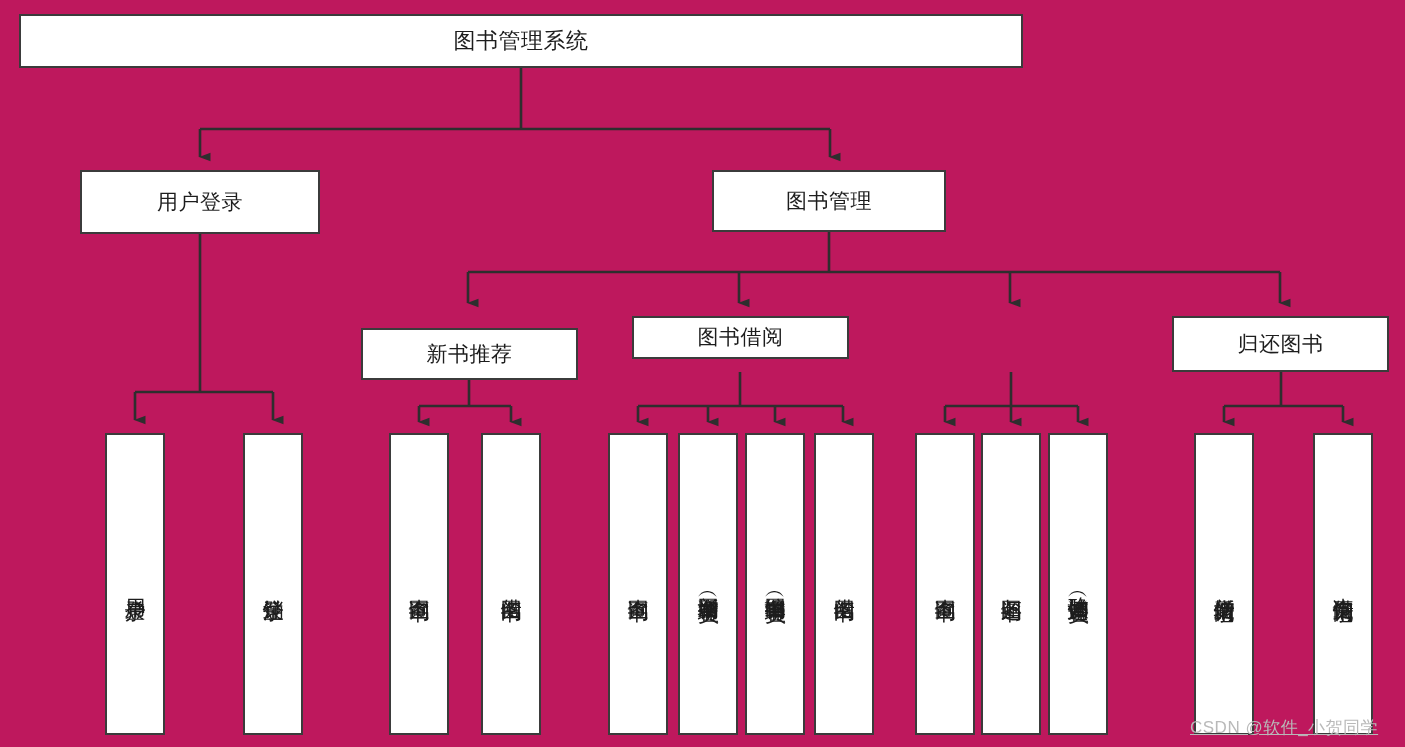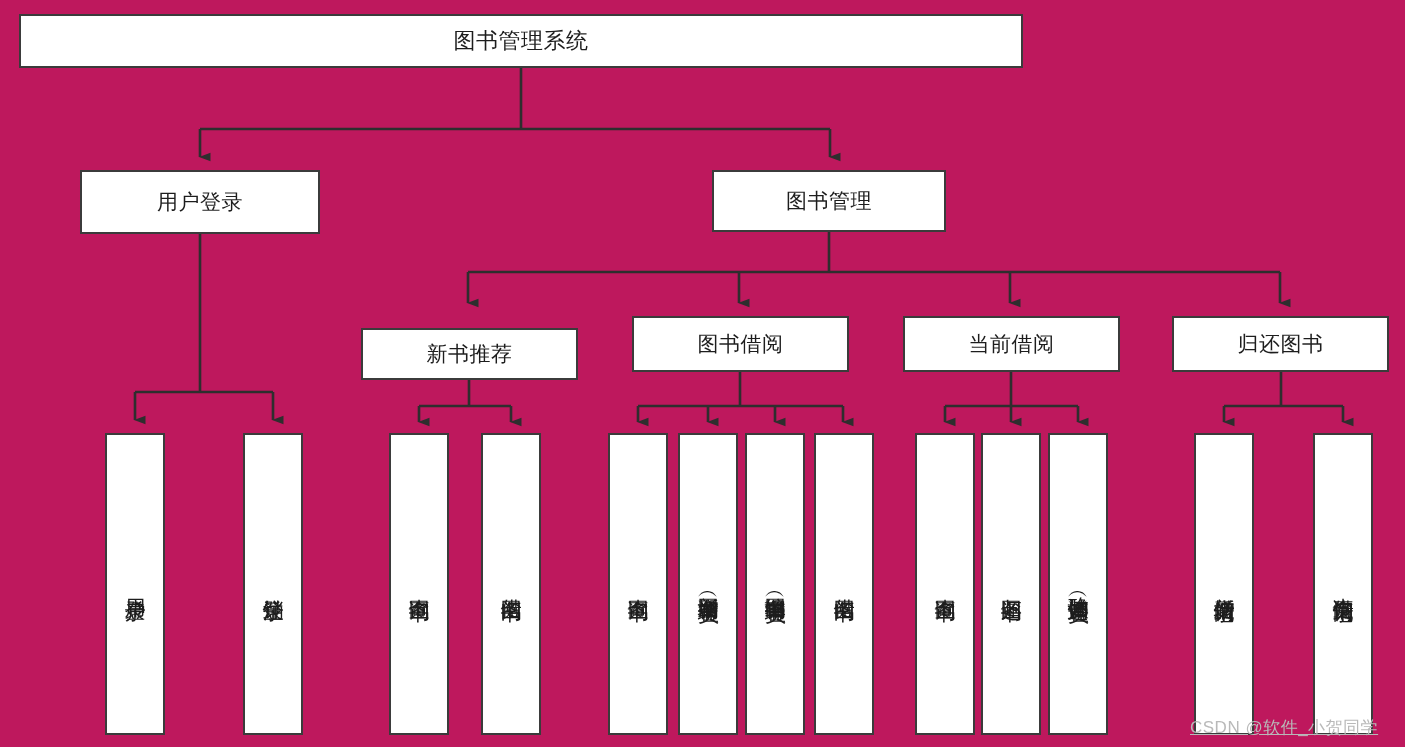--- a/index.html
+++ b/index.html
@@ -143,27 +143,24 @@
   </div>
 
   <div class="node horiz" style="left:712px; top:170px; width:234px; height:62px;">
     <span class="label">图书管理</span>
   </div>
 
   <div class="node horiz" style="left:361px; top:316px; width:217px; height:52px;margin-top:12px;">
     <span class="label">新书推荐</span>
   </div>
 
-  <div class="node horiz" style="left:632px; top:316px; width:217px; height:56px;">
+  <div class="node horiz" style="left:632px; top:316px; width:217px; height:43px;">
     <span class="label">图书借阅</span>
   </div>
 
-  <div class="node horiz" style="left:903px; top:316px; width:217px; height:56px;">
-    <span class="label">当前借阅</span>
-  </div>
 
   <div class="node horiz" style="left:1172px; top:316px; width:217px; height:56px;">
     <span class="label">归还图书</span>
   </div>
 
   <div class="node vert" style="left:105px; top:433px; width:60px; height:302px;">
     <span class="label">用户登录</span>
   </div>
 
   <div class="node vert" style="left:243px; top:433px; width:60px; height:302px;">

